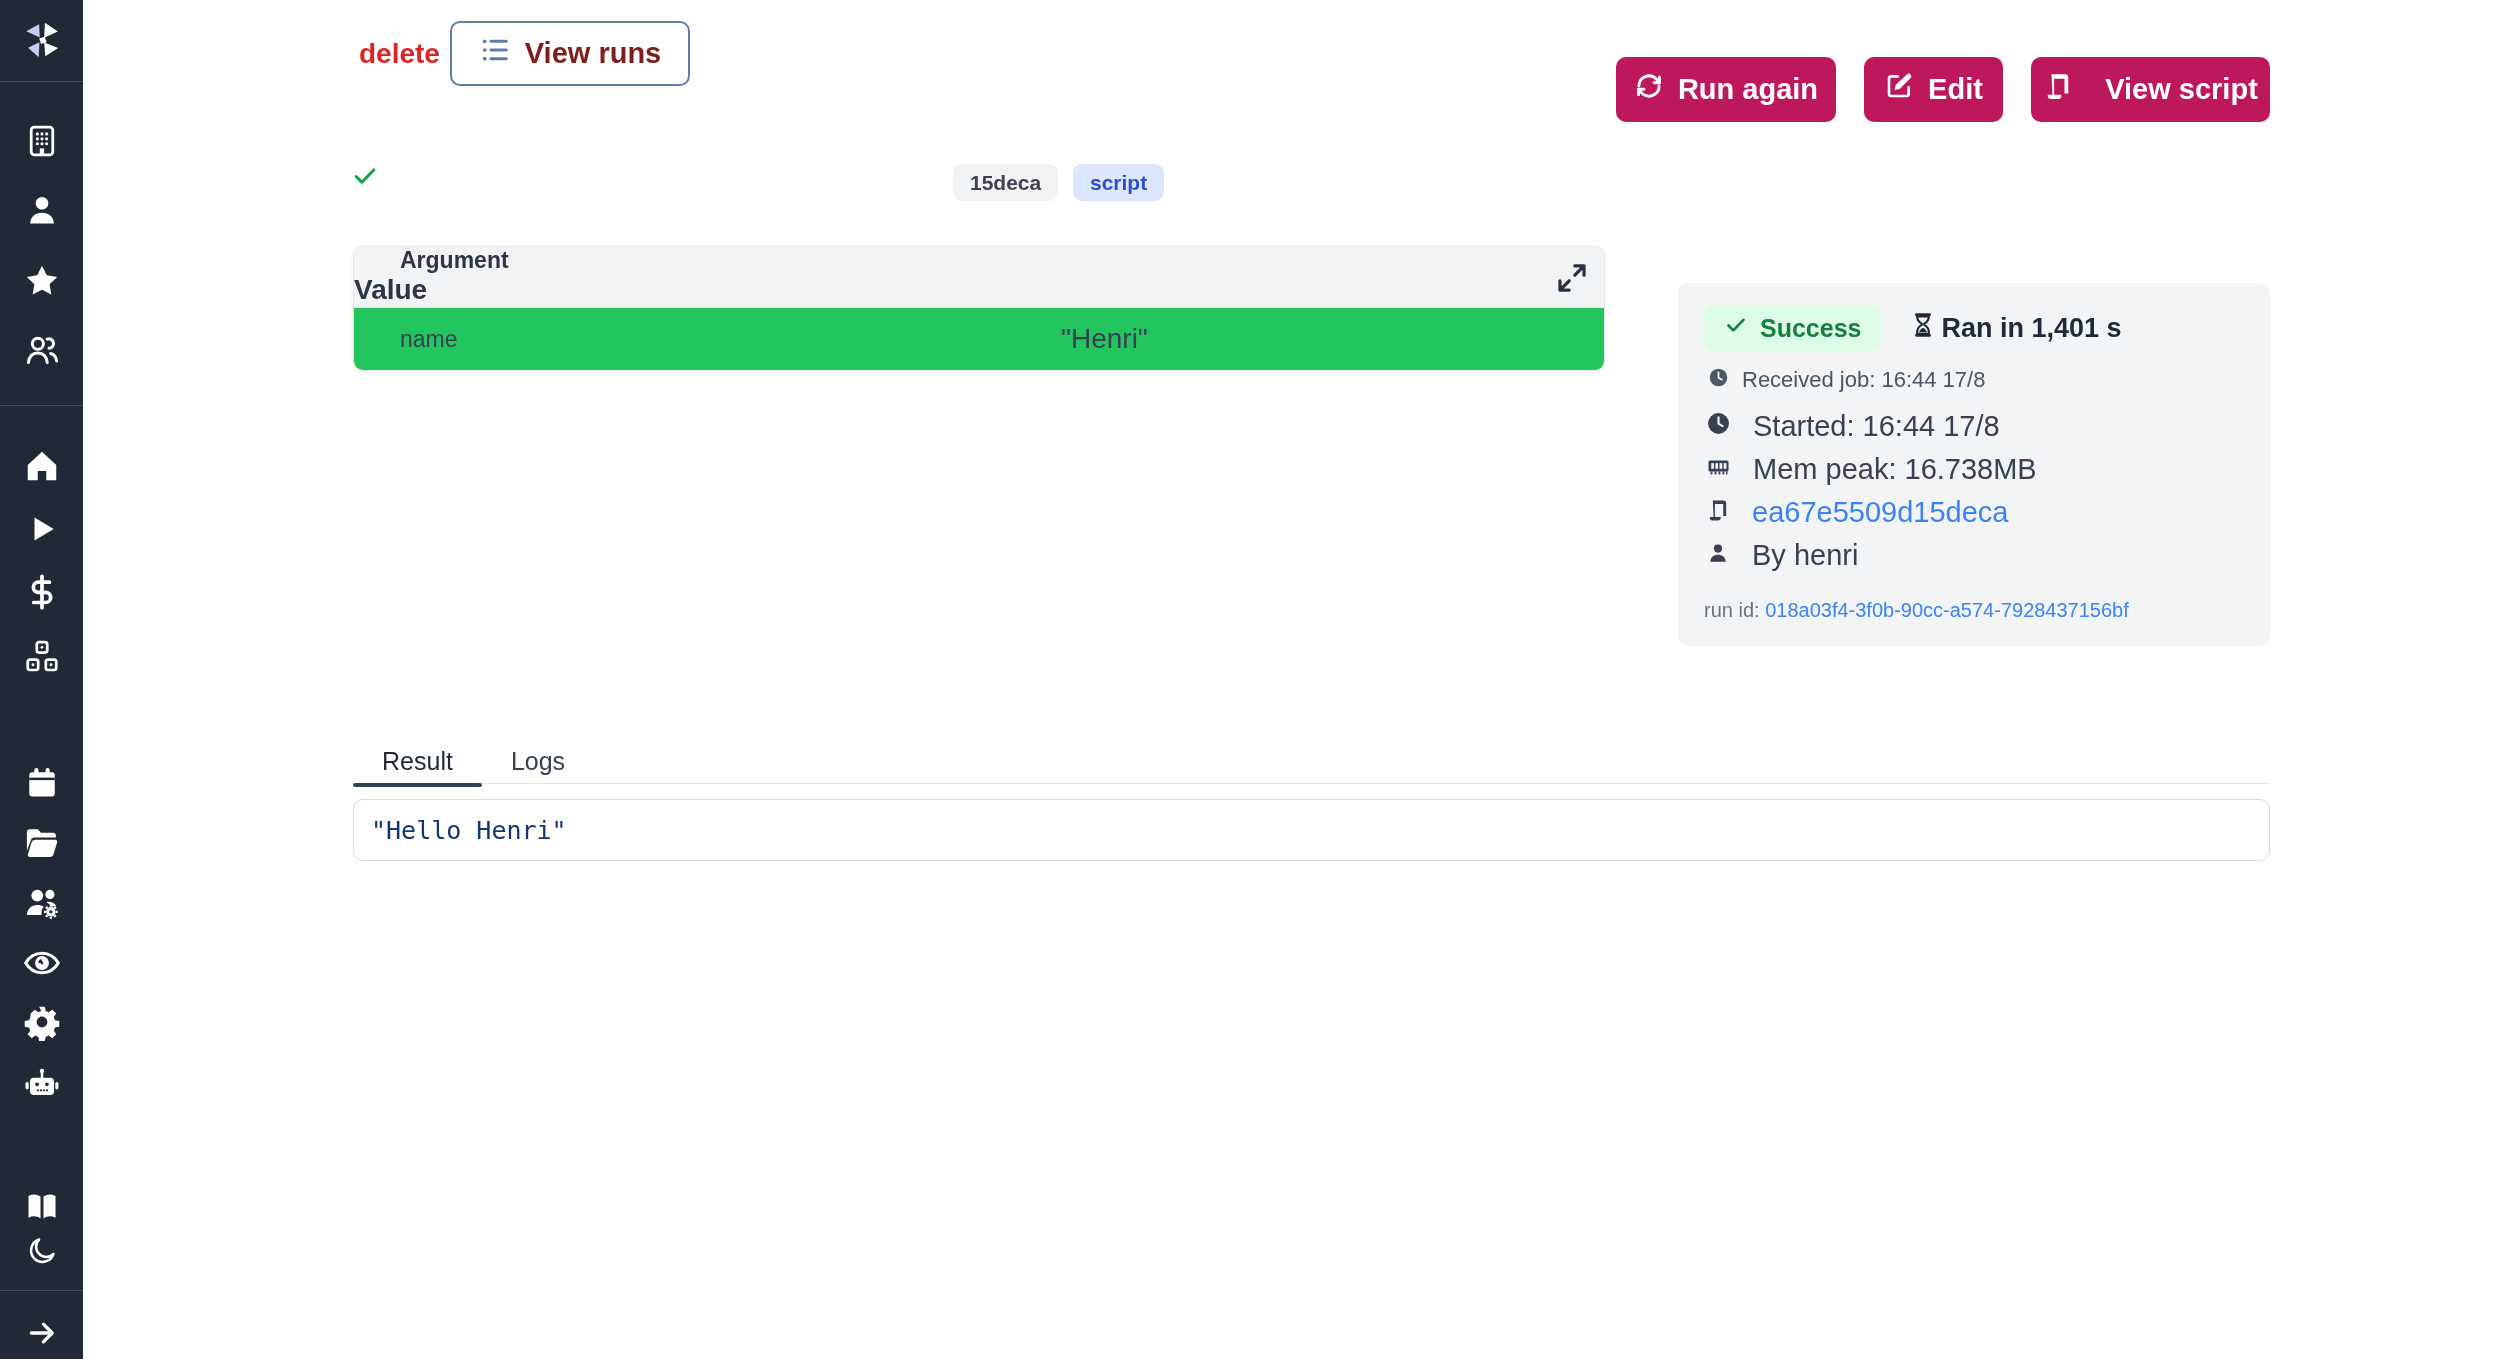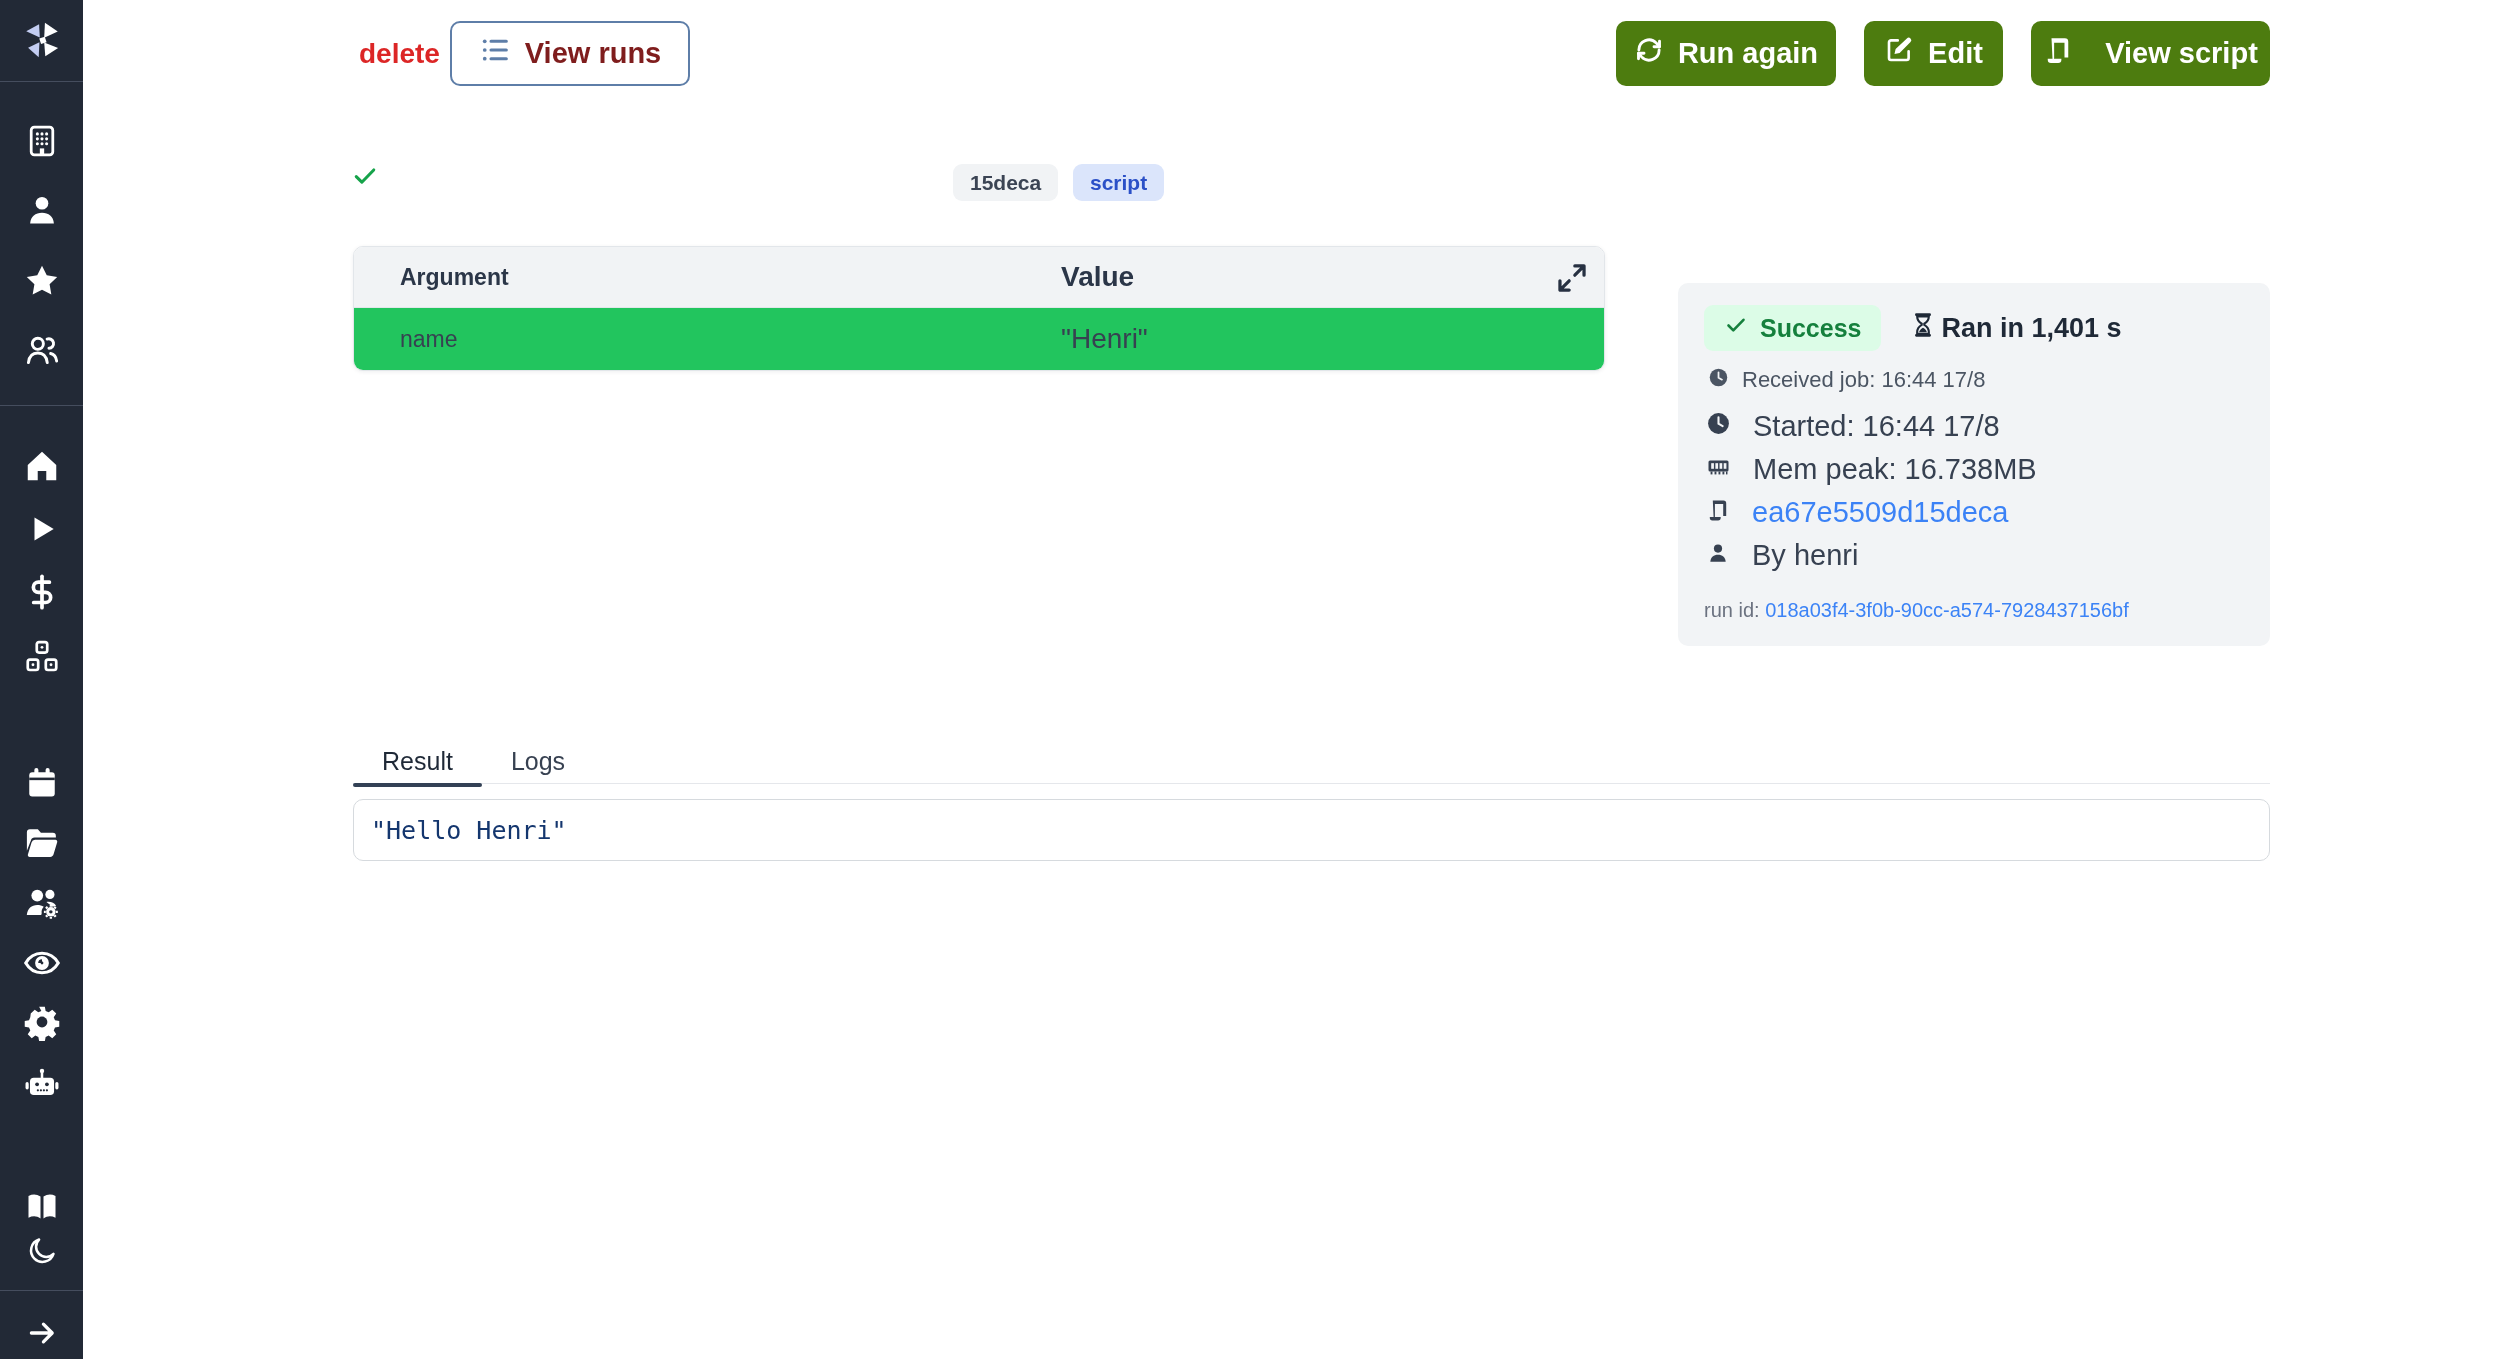--- a/index.html
+++ b/index.html
@@ -9,35 +9,35 @@
   
   .sidebar { position:absolute; left:0; top:0; width:83px; height:1359px; background:#222936; }
   .s-item { position:absolute; left:50%; transform:translate(-50%,-50%); display:flex; align-items:center; justify-content:center; cursor:pointer; }
   .s-item svg { display:block; }
   .s-div { position:absolute; left:0; width:83px; height:1px; background:#454d5e; }
 
   
   .delete-link { position:absolute; left:359px; top:38px; font-size:28px; font-weight:700; color:#dc2626; cursor:pointer; }
   .btn { position:absolute; top:21px; height:65px; display:flex; align-items:center; justify-content:center; gap:14px; border-radius:10px; font-size:29px; font-weight:700; cursor:pointer; }
   .btn-outline { left:450px; width:240px; background:#ffffff; border:2px solid #5e7ea8; color:#7f1d1d; }
-  .btn-fill { background:#4d7c0f; color:#ffffff; border:none; }
+  .btn-fill { background:#be185d; color:#ffffff; border:none;margin-top:36px; }
   .btn-run { left:1616px; width:220px; }
   .btn-edit { left:1864px; width:139px; }
   .btn-script { left:2031px; width:239px;gap:32px; }
 
   
   .title-check { position:absolute; left:351px; top:162px; }
   .page-title { position:absolute; left:413px; top:148px; font-size:47px; font-weight:800; letter-spacing:-0.5px; color:#2b3648; }
   .badge { position:absolute; top:164px; height:37px; display:flex; align-items:center; padding:0 17px; border-radius:9px; font-size:21px; font-weight:700; }
   .badge-version { left:953px; background:#f1f3f5; color:#3b4454; }
   .badge-type { left:1073px; background:#dbe5fb; color:#2b50c7; }
 
   
   .args-table { position:absolute; left:353px; top:246px; width:1252px; border:1px solid #e2e6ea; border-radius:10px; overflow:hidden; background:#ffffff; box-shadow:0 1px 4px rgba(16,24,40,0.07); }
-  .args-head { position:relative; display:flex; height:61px; align-items:center; background:#f1f3f5; border-bottom:1px solid #e2e6ea; }
+  .args-head { position:relative; display:flex; height:61px; background:#f1f3f5; border-bottom:1px solid #e2e6ea;flex-direction:column; }
   .args-row { display:flex; height:62px; align-items:center; background:#22c55e; }
   .col-arg { width:707px; padding-left:46px; font-size:23px; color:#374151; }
   .col-val { flex:1; font-size:28px; color:#374151; }
   .args-head .col-arg, .args-head .col-val { font-weight:700; color:#2b3648; }
   .expand-btn { position:absolute; right:14px; top:13px; width:36px; height:36px; cursor:pointer; display:flex; align-items:center; justify-content:center; }
 
   
   .run-panel { position:absolute; left:1678px; top:283px; width:592px; height:363px; background:#f2f4f6; border-radius:10px; padding:22px 30px 24px 26px; display:flex; flex-direction:column; }
   .rp-row1 { display:flex; align-items:center; gap:28px; height:46px; }
   .status-badge { display:flex; align-items:center; gap:12px; height:46px; padding:0 20px; border-radius:9px; background:#dcfce7; color:#15803d; font-size:25px; font-weight:700; }

